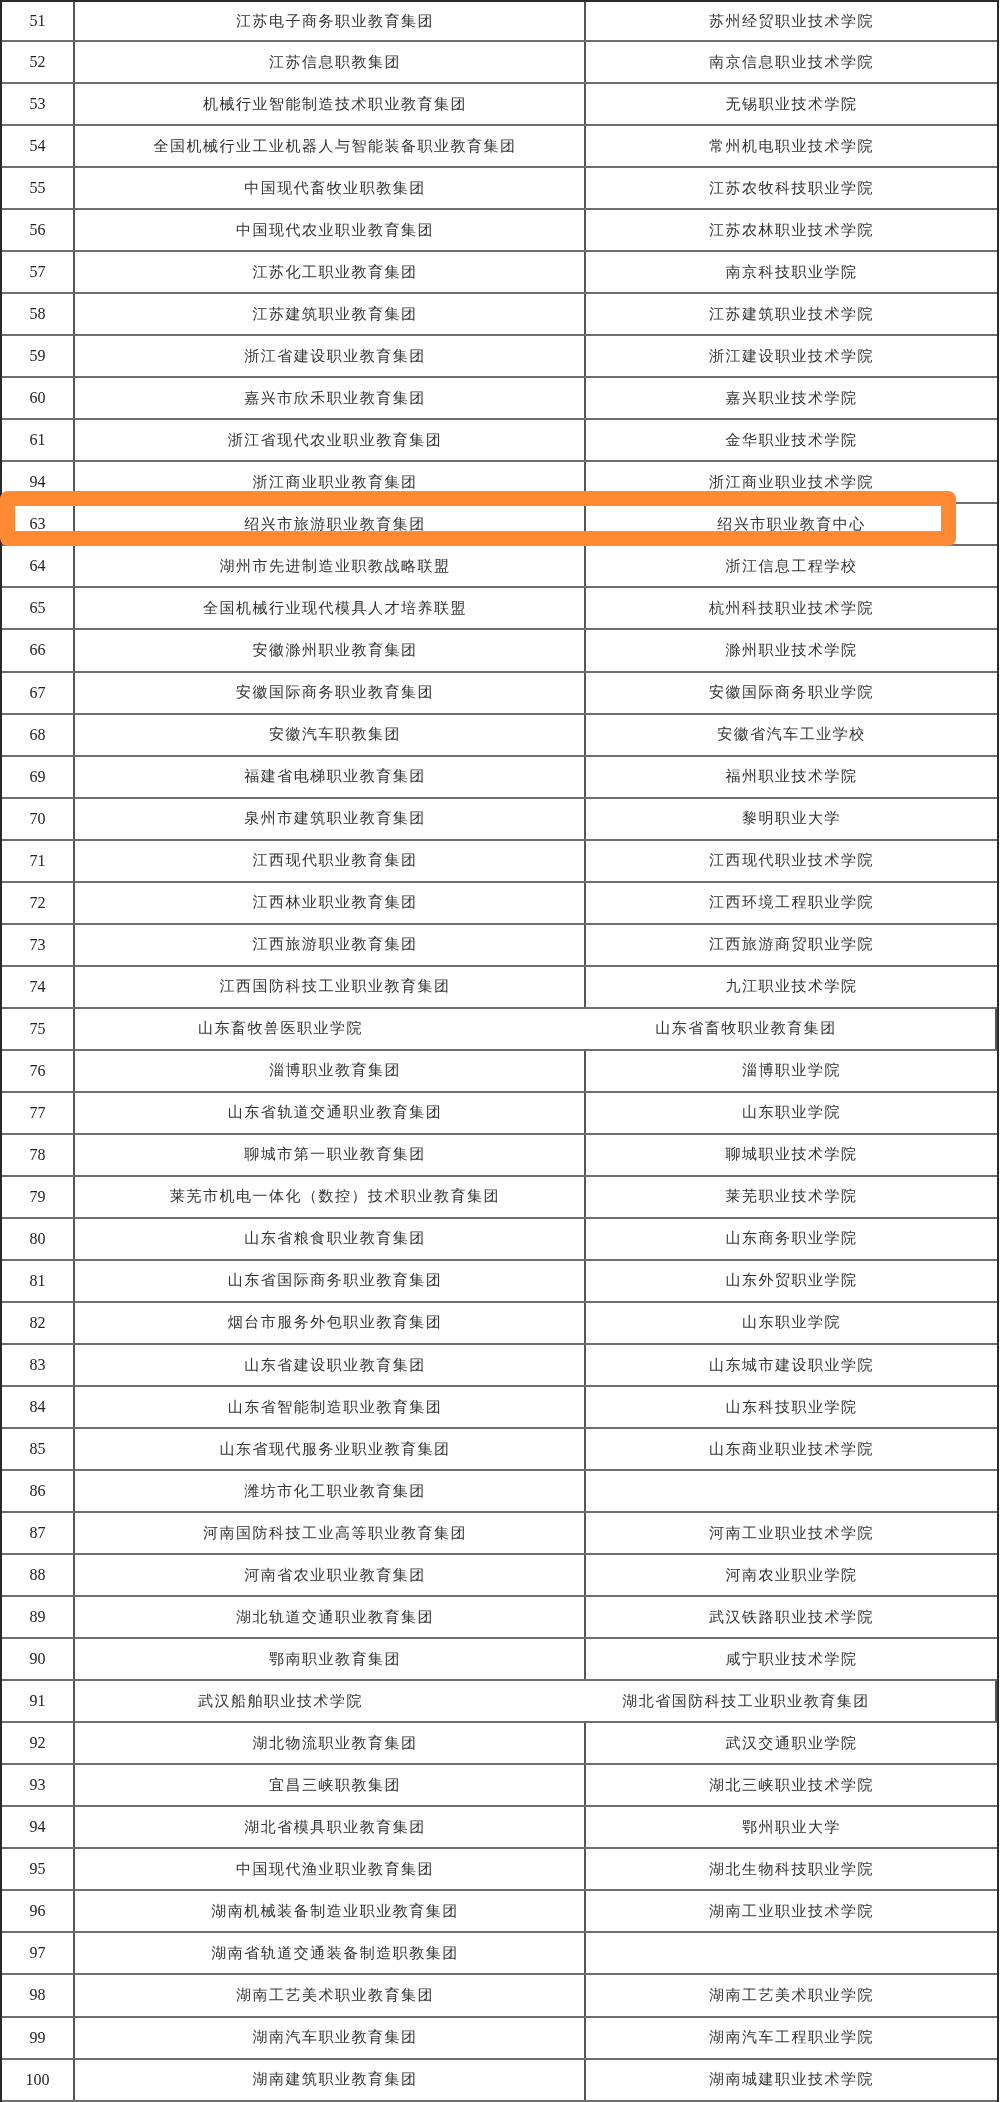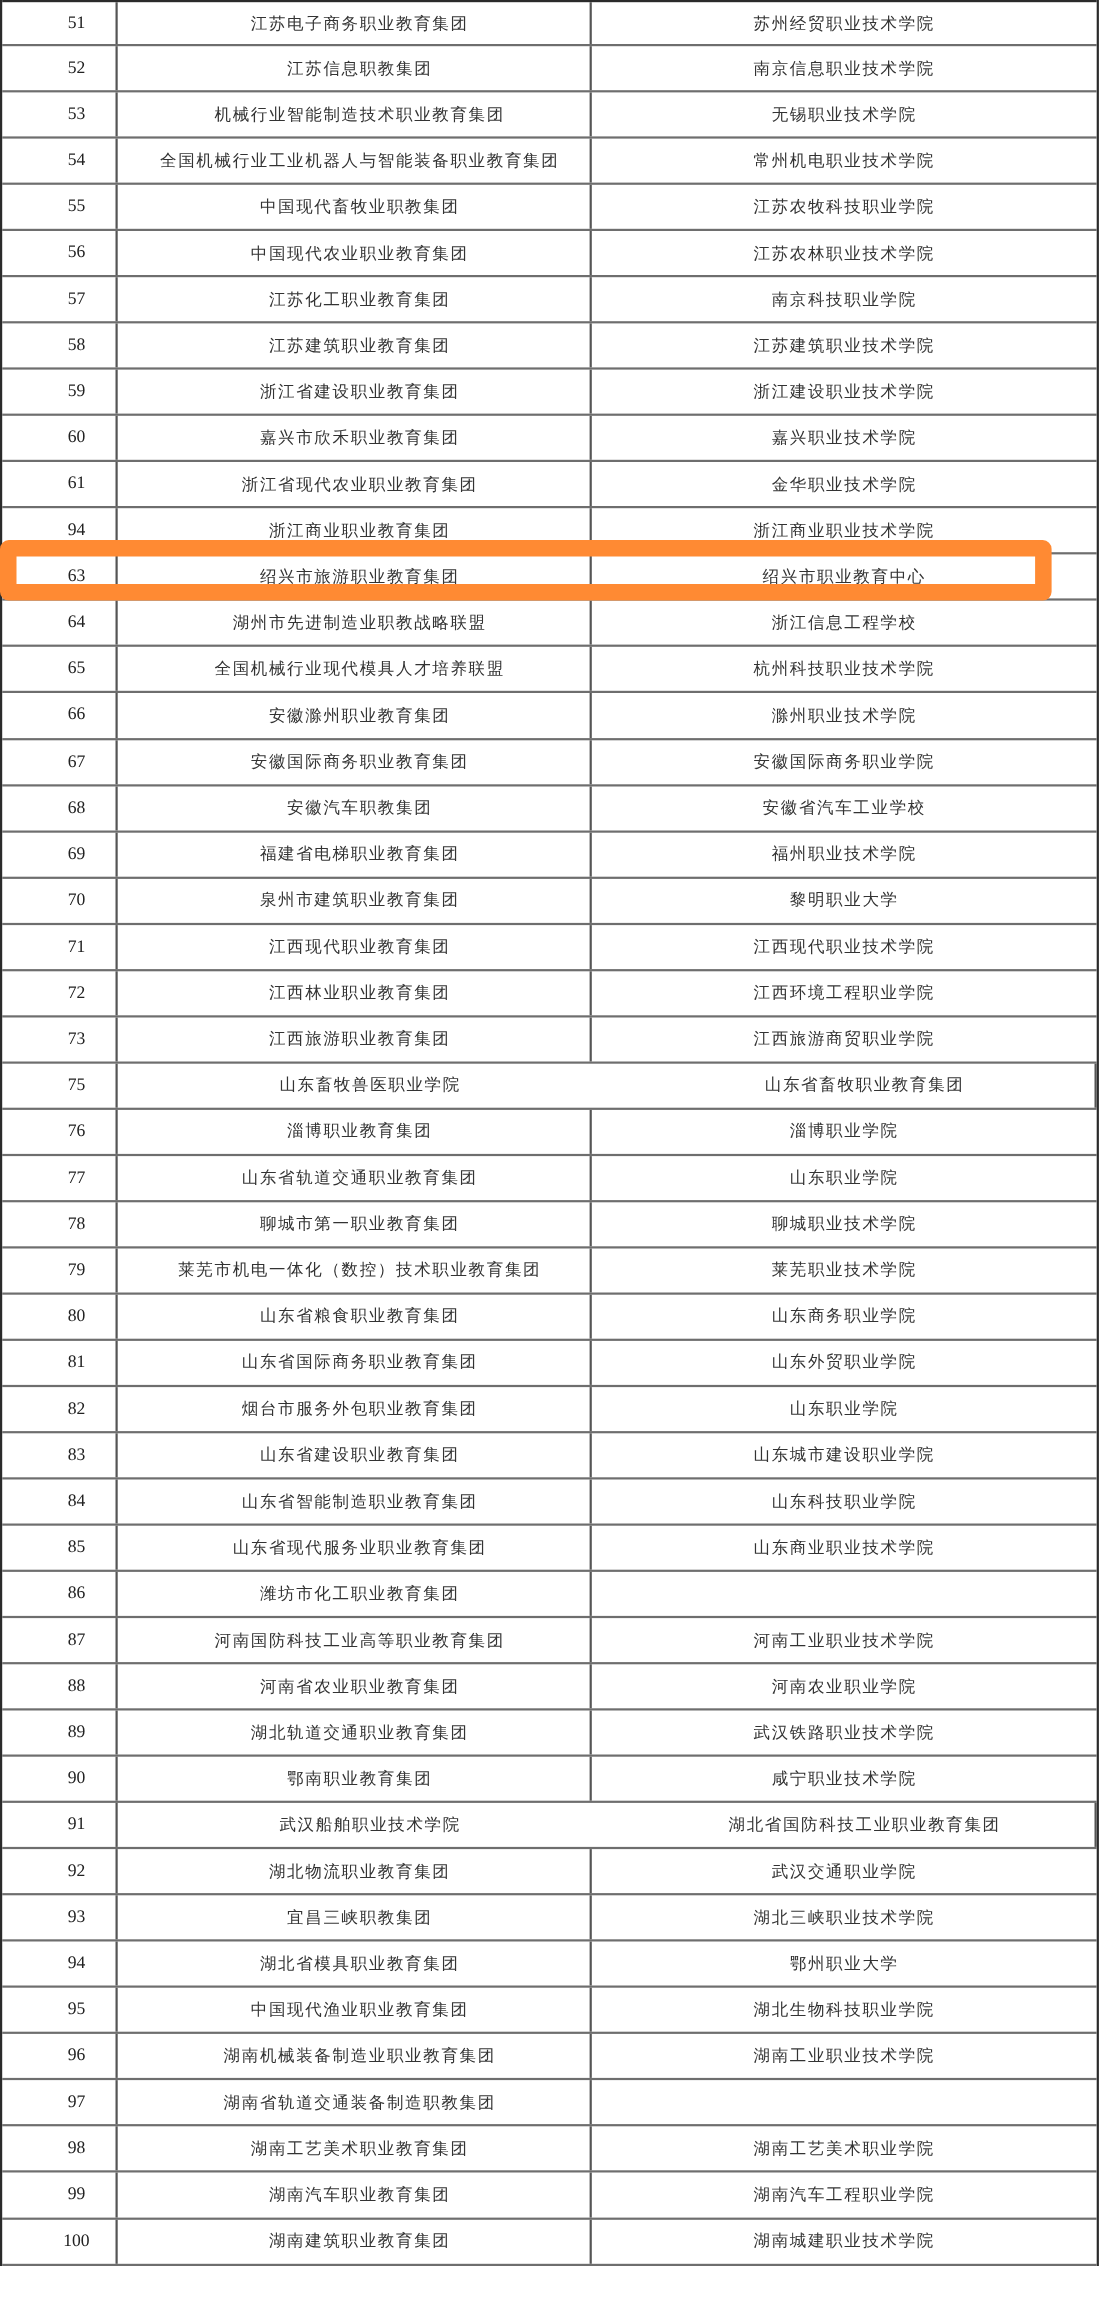--- a/index.html
+++ b/index.html
@@ -43,24 +43,23 @@
       white-space: nowrap;
       overflow: hidden;
     }
     .cell.num {
       width: 73px;
       border-right: 2px solid #555555;
       font-size: 16px;
       letter-spacing: 0;
       font-family: "Liberation Serif", "DejaVu Serif", serif;
       color: #222222;
-      margin-left: 32px;
     }
     .cell.group {
-      width: 431px;
+      width: 511px;
       border-right: 2px solid #555555;
       padding-left: 11px;
     }
     .cell.lead {
       flex: 1;
     }
     .highlight {
       position: absolute;
       box-sizing: border-box;
       border: 15px solid #ff8a33;
@@ -203,20 +202,25 @@
     <div class="cell group">江西林业职业教育集团</div>
     <div class="cell lead">江西环境工程职业学院</div>
   </div>
 
   <div class="row">
     <div class="cell num">73</div>
     <div class="cell group">江西旅游职业教育集团</div>
     <div class="cell lead">江西旅游商贸职业学院</div>
   </div>
 
+  <div class="row">
+    <div class="cell num">74</div>
+    <div class="cell group">江西国防科技工业职业教育集团</div>
+    <div class="cell lead">九江职业技术学院</div>
+  </div>
 
   <div class="row">
     <div class="cell num">75</div>
     <div class="cell lead">山东畜牧兽医职业学院</div>
     <div class="cell group">山东省畜牧职业教育集团</div>
   </div>
 
   <div class="row">
     <div class="cell num">76</div>
     <div class="cell group">淄博职业教育集团</div>

